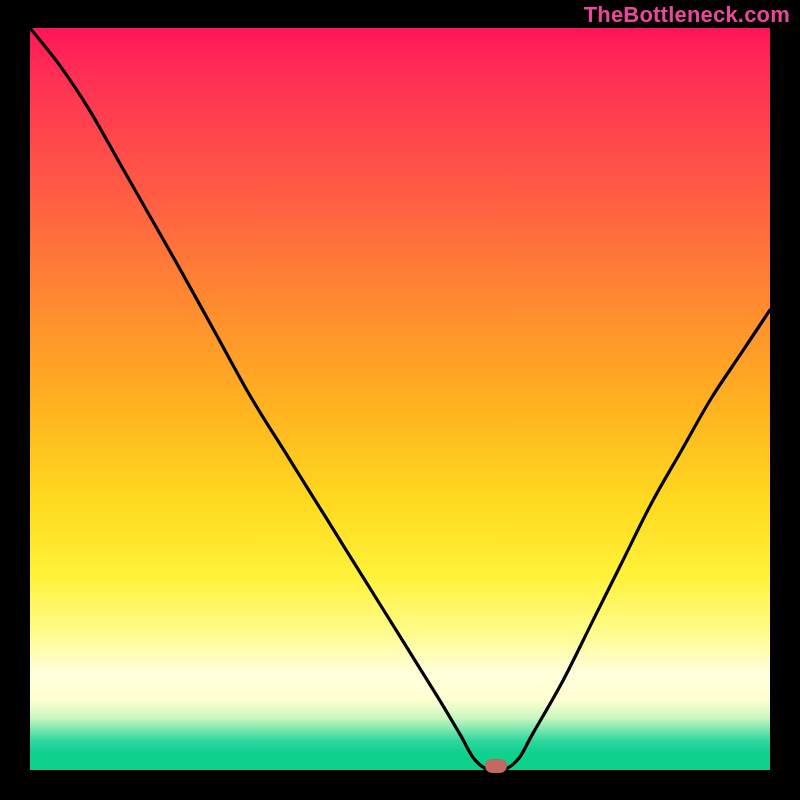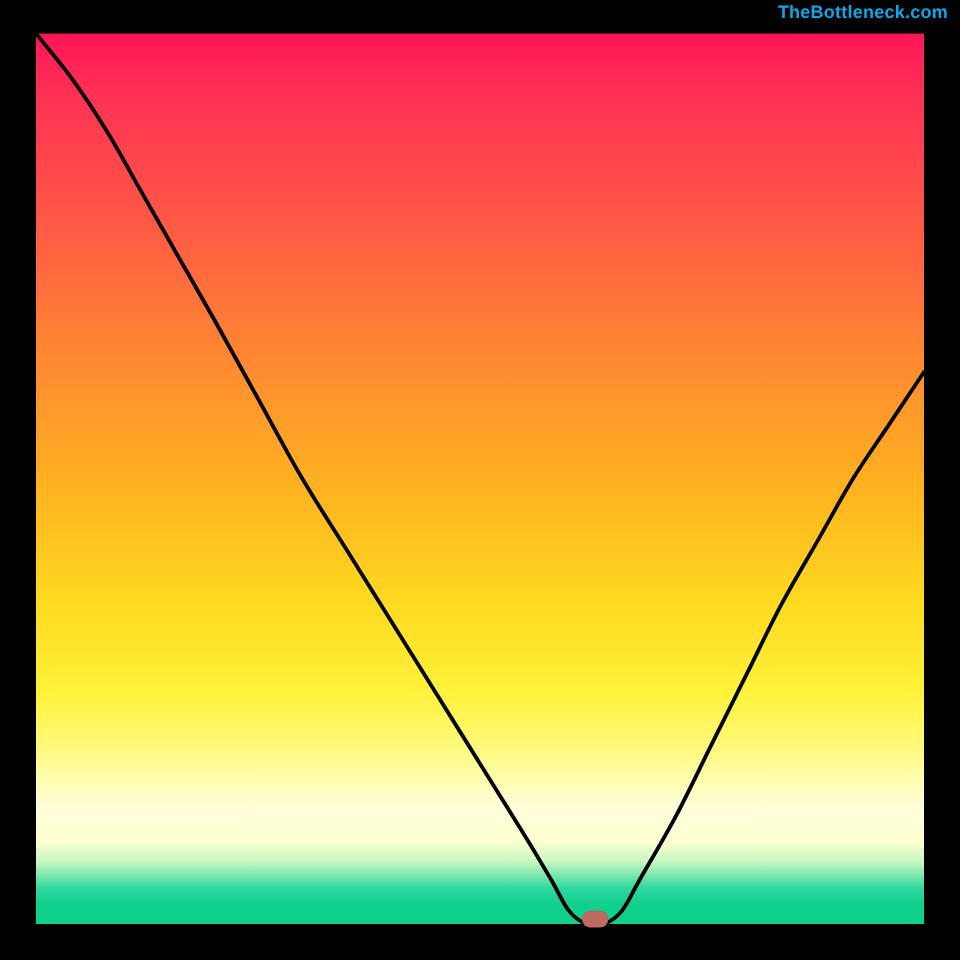--- a/index.html
+++ b/index.html
@@ -14,23 +14,23 @@
     position: relative;
     width: 800px;
     height: 800px;
     background: #000000;
   }
   .watermark {
     position: absolute;
     top: 2px;
     right: 10px;
     font-family: Arial, Helvetica, sans-serif;
-    font-size: 15px;
+    font-size: 22px;
     font-weight: 600;
-    color: #0ea5e9;
+    color: #ec4899;
     letter-spacing: 0.2px;
     z-index: 10;
     text-align: center;
   }
   .plot-area {
     position: absolute;
     left: 30px;
     top: 28px;
     width: 740px;
     height: 742px;

